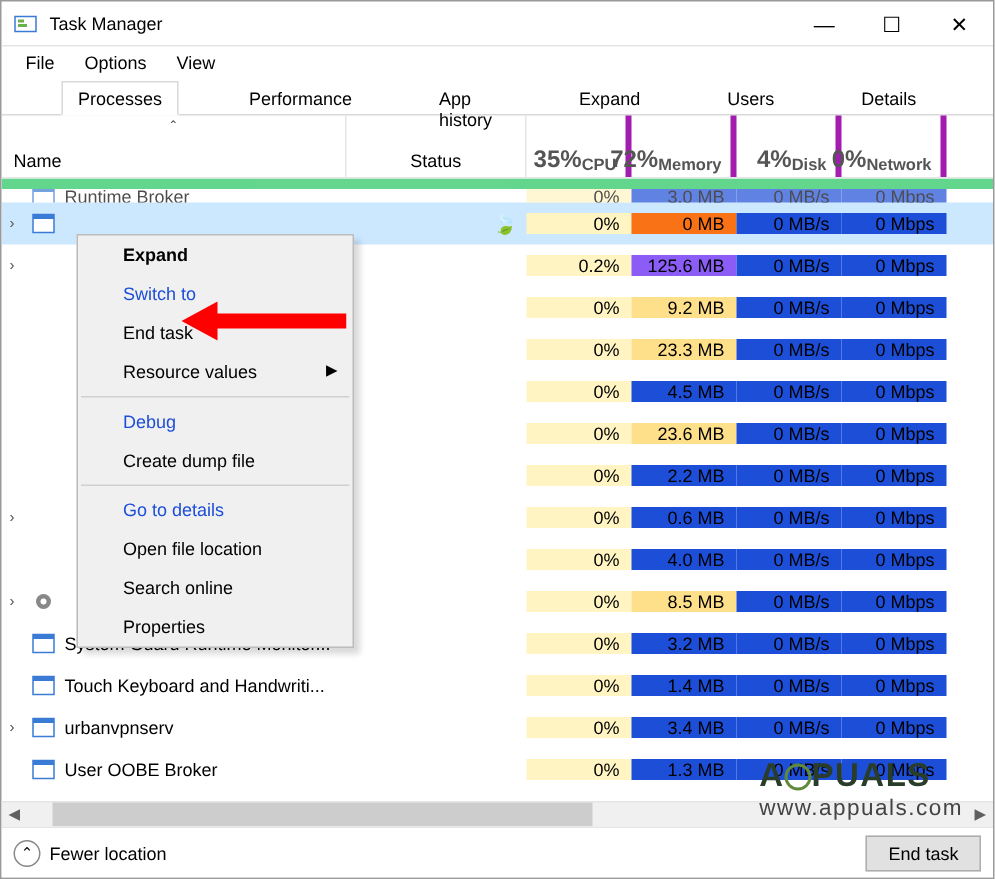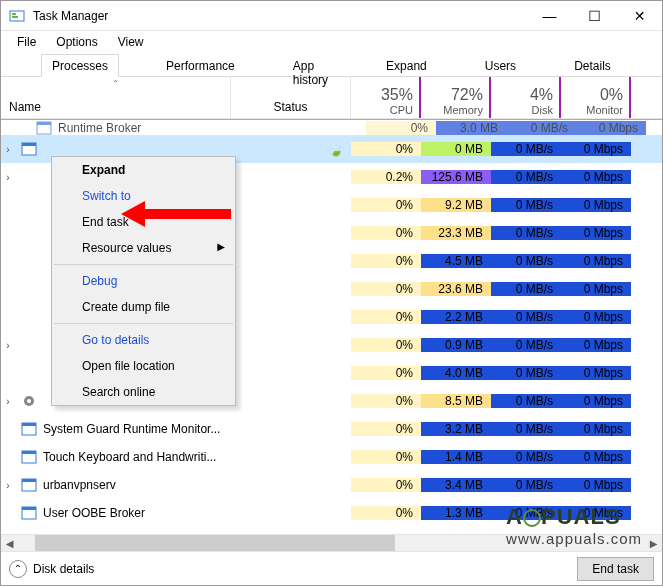--- a/index.html
+++ b/index.html
@@ -18,42 +18,42 @@
 
 
 .tabs { display: flex; border-bottom: 1px solid #d9d9d9; font-size: 12px; height: 24px; padding-left: 4px; }
 .tab { padding: 4px 10px; border: 1px solid transparent; cursor: default; position: relative; top: 1px; margin-left: 36px; }
 .tab.active { border: 1px solid #d9d9d9; border-bottom: 1px solid #fff; background: #fff; }
 
 
 .headers { display: flex; border-bottom: 1px solid #e5e5e5; font-size: 12px; height: 42px; }
 .hdr-name { width: 230px; display: flex; align-items: flex-end; padding: 4px 8px; position: relative; border-right: 1px solid #e5e5e5; }
 .hdr-status { width: 120px; display: flex; align-items: flex-end; padding: 4px 8px; border-right: 1px solid #e5e5e5; justify-content: center; }
-.hdr-col { width: 70px; display: flex; flex-direction: column; align-items: flex-end; justify-content: flex-end; padding: 2px 6px; border-right: 2px solid #a21caf; }
+.hdr-col { width: 70px; display: flex; flex-direction: row; align-items: flex-end; justify-content: flex-end; padding: 2px 6px; border-right: 4px solid #a21caf; font-weight: bold; }
 .hdr-pct { font-size: 16px; color: #555; }
 .hdr-label { font-size: 11px; color: #555; }
 .sort-chevron { position: absolute; top: 2px; left: 50%; transform: translateX(-50%); font-size: 8px; color: #555; }
 
 
 .rows { height: 420px; overflow: hidden; position: relative; }
 .row { display: flex; height: 28px; font-size: 12px; align-items: center; }
 .row .chevron { width: 14px; text-align: center; color: #555; font-size: 10px; }
 .row .proc-icon { width: 16px; height: 16px; margin: 0 4px; display: inline-flex; align-items: center; justify-content: center; }
 .row .name-cell { width: 230px; display: flex; align-items: center; padding-right: 4px; gap: 2px; overflow: hidden; white-space: nowrap; }
 .row .status-cell { width: 120px; display: flex; align-items: center; justify-content: flex-end; padding-right: 6px; }
 .row .val-cell { width: 70px; text-align: right; padding-right: 8px; }
 
 .row.selected { background: #cce8ff; }
-.row.cutoff { border-top: 1px solid #22c55e; height: 16px; overflow: hidden; opacity: 0.7; padding-left: 15px; }
+.row.cutoff { border-top: 7px solid #22c55e; height: 16px; overflow: hidden; opacity: 0.7; }
 
 
 .heat-lo { background: #1d4ed8; }
 .heat-md { background: #ffe08a; }
 .heat-hi { background: #8b5cf6; }
-.heat-none { background: #bef264; }
+.heat-none { background: #f97316; }
 
 .cpu-col { background: #fff4c2; }
 
 
 .context-menu { position: absolute; left: 50px; top: 155px; width: 185px; background: #f0f0f0; border: 1px solid #bcbcbc; box-shadow: 4px 4px 4px rgba(0,0,0,0.15); font-size: 12px; z-index: 100; }
 .context-menu .cm-item { padding: 6px 14px 6px 30px; position: relative; cursor: default; }
 .context-menu .cm-item.bold { font-weight: 600; }
 .context-menu .cm-item.disabled { color: #1d4ed8; }
 .context-menu .cm-sep { height: 1px; background: #d0d0d0; margin: 3px 2px; }
 .context-menu .cm-arrow { position: absolute; right: 10px; top: 6px; font-size: 10px; }
@@ -131,21 +131,21 @@
   <div class="hdr-col">
     <span class="hdr-pct">72%</span>
     <span class="hdr-label">Memory</span>
   </div>
   <div class="hdr-col">
     <span class="hdr-pct">4%</span>
     <span class="hdr-label">Disk</span>
   </div>
   <div class="hdr-col">
     <span class="hdr-pct">0%</span>
-    <span class="hdr-label">Monitor</span>
+    <span class="hdr-label">Network</span>
   </div>
 </div>
 
 <div class="rows" id="rows-container">
     <div class="row cutoff">
       <div class="name-cell">
         <span class="chevron"></span>
         <span class="proc-icon">
           <svg class="icon-generic" viewBox="0 0 16 16">
             <rect x="1" y="2" width="14" height="12" fill="#fff" stroke="#3a7bd5"></rect>
@@ -252,21 +252,21 @@
       <div class="val-cell heat-lo">0 Mbps</div>
     </div>
     <div class="row">
       <div class="name-cell">
         <span class="chevron">›</span>
         <span class="proc-icon"></span>
         <span></span>
       </div>
       <div class="status-cell"></div>
       <div class="val-cell cpu-col heat-lo">0%</div>
-      <div class="val-cell heat-lo">0.9 MB</div>
+      <div class="val-cell heat-lo">0.6 MB</div>
       <div class="val-cell heat-lo">0 MB/s</div>
       <div class="val-cell heat-lo">0 Mbps</div>
     </div>
     <div class="row">
       <div class="name-cell">
         <span class="chevron"></span>
         <span class="proc-icon"></span>
         <span></span>
       </div>
       <div class="status-cell"></div>
@@ -370,20 +370,21 @@
     <span>Resource values</span>
     <span class="cm-arrow">▶</span>
   </div>
   <div class="cm-sep"></div>
   <div class="cm-item disabled">Debug</div>
   <div class="cm-item">Create dump file</div>
   <div class="cm-sep"></div>
   <div class="cm-item disabled">Go to details</div>
   <div class="cm-item">Open file location</div>
   <div class="cm-item">Search online</div>
+  <div class="cm-item">Properties</div>
 </div>
 
 <svg class="red-arrow" width="110" height="30" viewBox="0 0 110 30">
   <line x1="110" y1="15" x2="20" y2="15" stroke="#ff0000" stroke-width="10"></line>
   <polygon points="0,15 24,2 24,28" fill="#ff0000"></polygon>
 </svg>
 
 <div class="watermark">
   <span>A<span class="logo-circle"></span>PUALS</span>
   <span class="sub">www.appuals.com</span>
@@ -391,16 +392,16 @@
 
 <div class="hscroll">
   <div class="arrow">◀</div>
   <div class="thumb"></div>
   <div class="arrow" style="margin-left:auto">▶</div>
 </div>
 
 <div class="footer">
   <div class="details-btn">
     <span class="circle">⌃</span>
-    <span>Disk details</span>
+    <span>Fewer location</span>
   </div>
   <div class="end-task-btn">End task</div>
 </div>
 
 </body></html>

